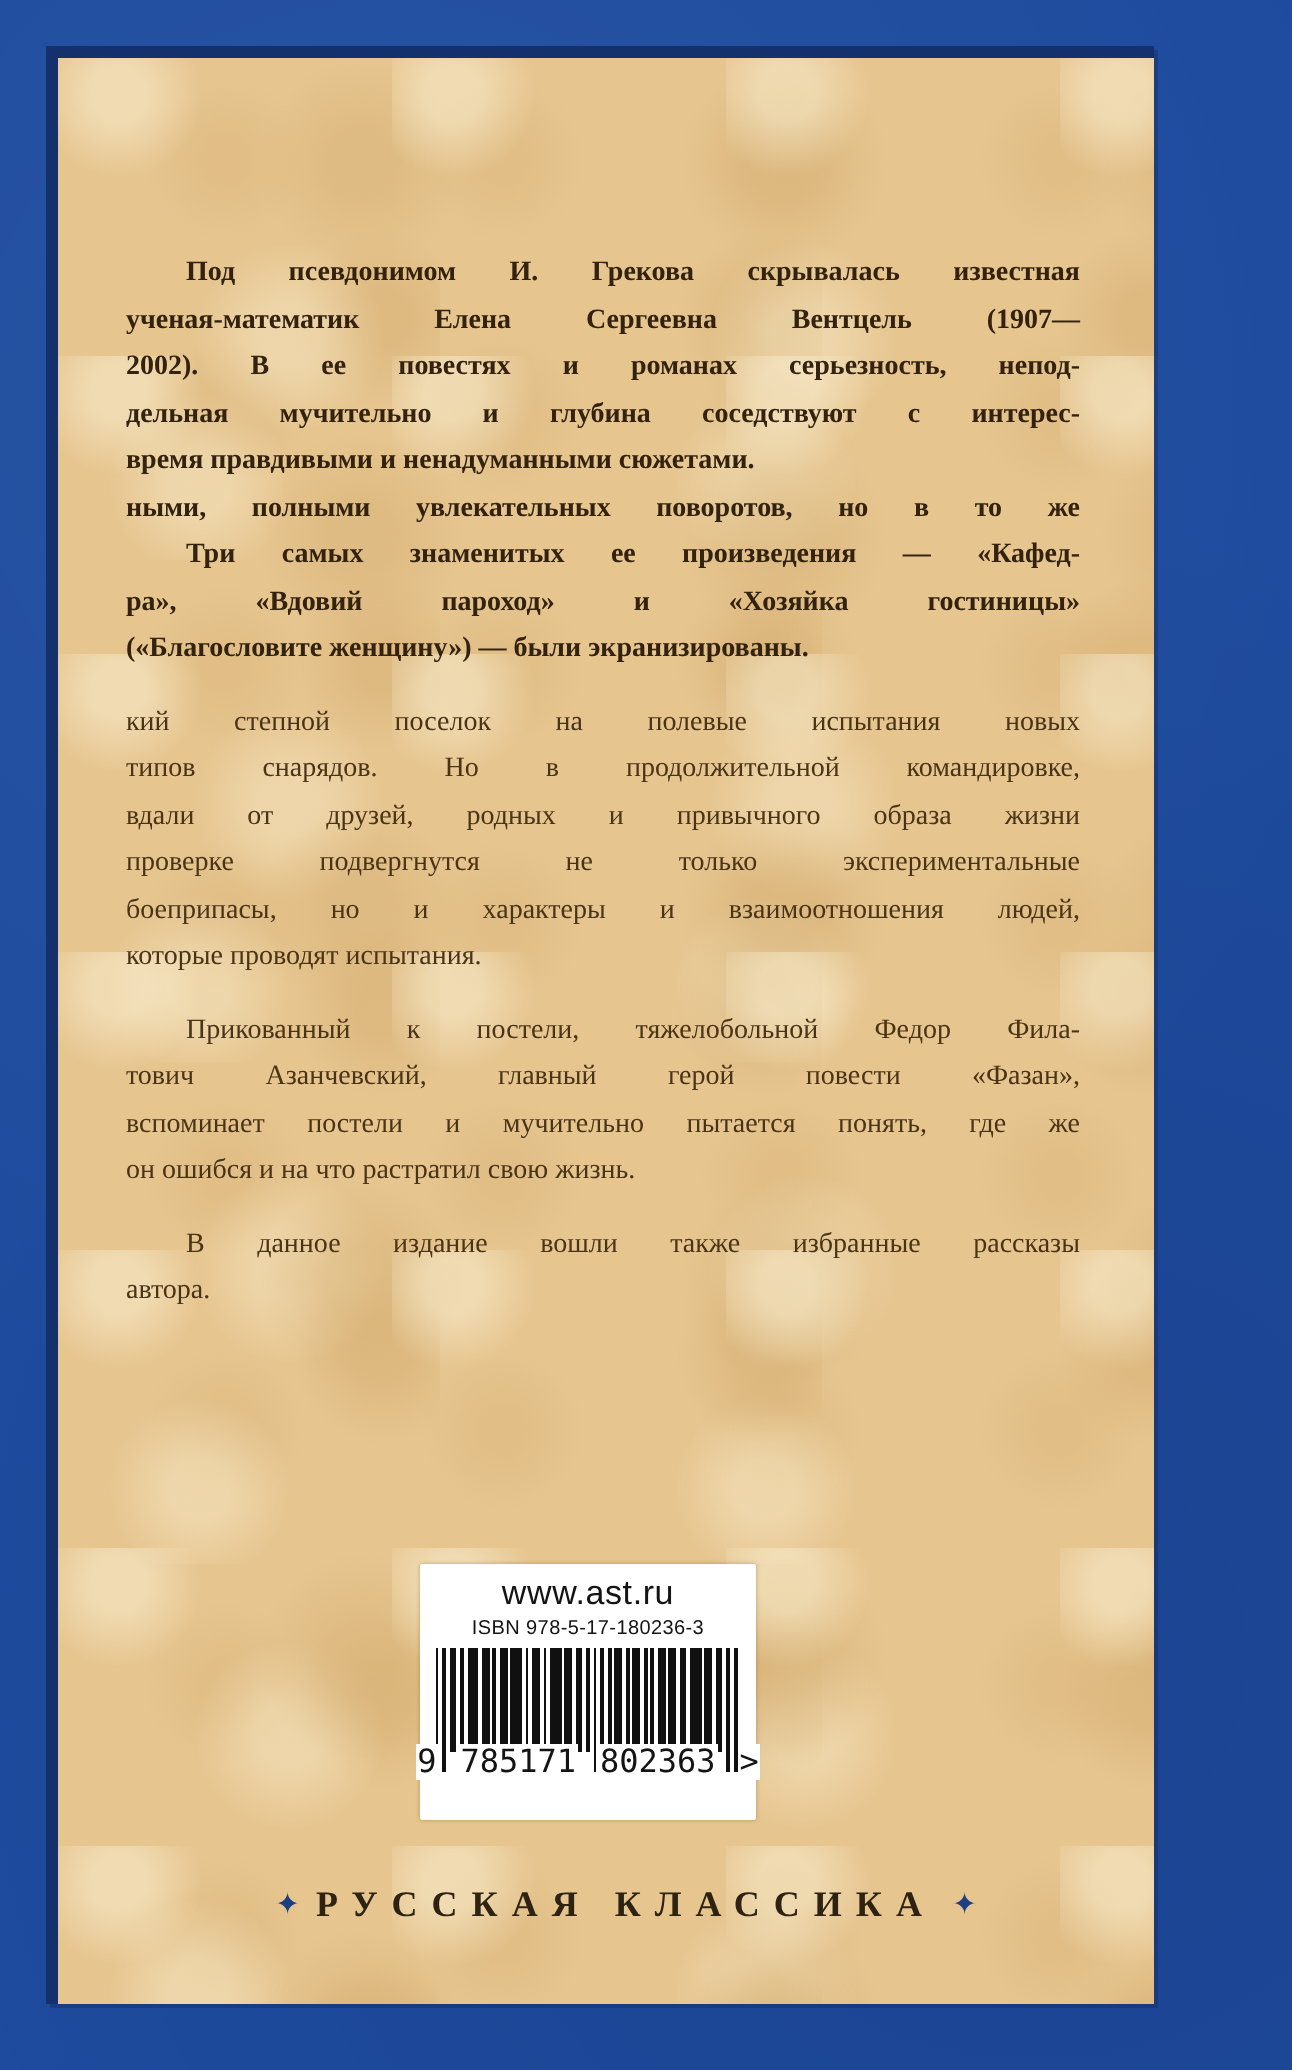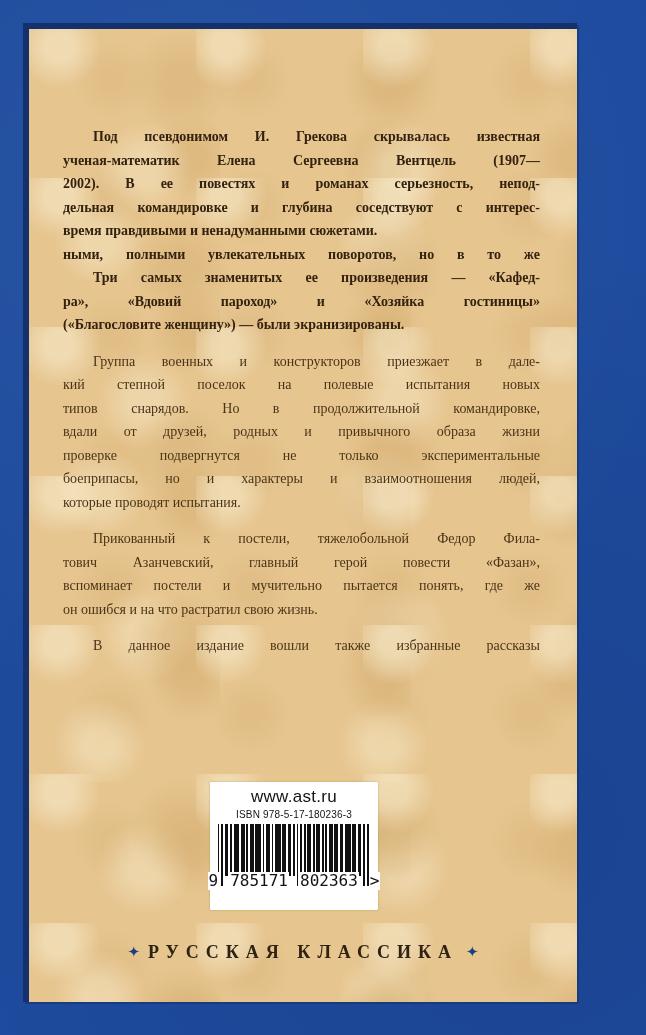--- a/index.html
+++ b/index.html
@@ -54,66 +54,66 @@
   .barcode-isbn{font-size:10px;margin-top:2px;letter-spacing:0.2px;}
   .bars{display:flex;align-items:flex-start;margin-top:4px;height:64px;}
   .bars div{background:#101010;}
   .barcode-digits{
     display:flex;gap:10px;margin-top:-16px;
     font-family:"DejaVu Sans Mono",monospace;font-size:16px;font-weight:400;
   }
   .barcode-digits span{background:#ffffff;padding:0 1px;line-height:18px;}
   
   .series{
-    position:absolute;left:0;top:913px;width:548px;
+    position:absolute;left:10px;top:913px;width:548px;
     text-align:center;font-size:18px;font-weight:700;
     letter-spacing:7px;color:#2e2312;
   }
   .series .ornament{
     color:#1c3e83;font-size:15px;letter-spacing:0;
     position:relative;top:-1px;padding:0 8px;font-weight:400;
   }
 </style>
 </head>
 <body>
 
 <div class="cover">
   <div class="paper">
 
     <div class="annotation">
         <div class="para bold">
           <div class="line first">Под псевдонимом И. Грекова скрывалась известная</div>
           <div class="line">ученая-математик Елена Сергеевна Вентцель (1907—</div>
           <div class="line">2002). В ее повестях и романах серьезность, непод-</div>
-          <div class="line">дельная командировке и глубина соседствуют с интерес-</div>
+          <div class="line">дельная мучительно и глубина соседствуют с интерес-</div>
           <div class="line last">время правдивыми и ненадуманными сюжетами.</div>
           <div class="line">ными, полными увлекательных поворотов, но в то же</div>
         </div>
         <div class="para bold">
           <div class="line first">Три самых знаменитых ее произведения — «Кафед-</div>
           <div class="line">ра», «Вдовий пароход» и «Хозяйка гостиницы»</div>
           <div class="line last">(«Благословите женщину») — были экранизированы.</div>
         </div>
         <div class="para gap">
-          <div class="line first">Группа военных и конструкторов приезжает в дале-</div>
           <div class="line">кий степной поселок на полевые испытания новых</div>
           <div class="line">типов снарядов. Но в продолжительной командировке,</div>
           <div class="line">вдали от друзей, родных и привычного образа жизни</div>
           <div class="line">проверке подвергнутся не только экспериментальные</div>
           <div class="line">боеприпасы, но и характеры и взаимоотношения людей,</div>
           <div class="line last">которые проводят испытания.</div>
         </div>
         <div class="para gap">
           <div class="line first">Прикованный к постели, тяжелобольной Федор Фила-</div>
           <div class="line">тович Азанчевский, главный герой повести «Фазан»,</div>
           <div class="line">вспоминает постели и мучительно пытается понять, где же</div>
           <div class="line last">он ошибся и на что растратил свою жизнь.</div>
         </div>
         <div class="para gap">
           <div class="line first">В данное издание вошли также избранные рассказы</div>
+          <div class="line last">автора.</div>
         </div>
       </div>
 
     <div class="barcode-box">
       <div class="barcode-url">www.ast.ru</div>
       <div class="barcode-isbn">ISBN 978-5-17-180236-3</div>
       <div class="bars">
           <div style="width: 1.8px; height: 62px; margin-right: 1.8px;"></div>
           <div style="width: 1.8px; height: 62px; margin-right: 1.8px;"></div>
           <div style="width: 3.6px; height: 52px; margin-right: 1.8px;"></div>

